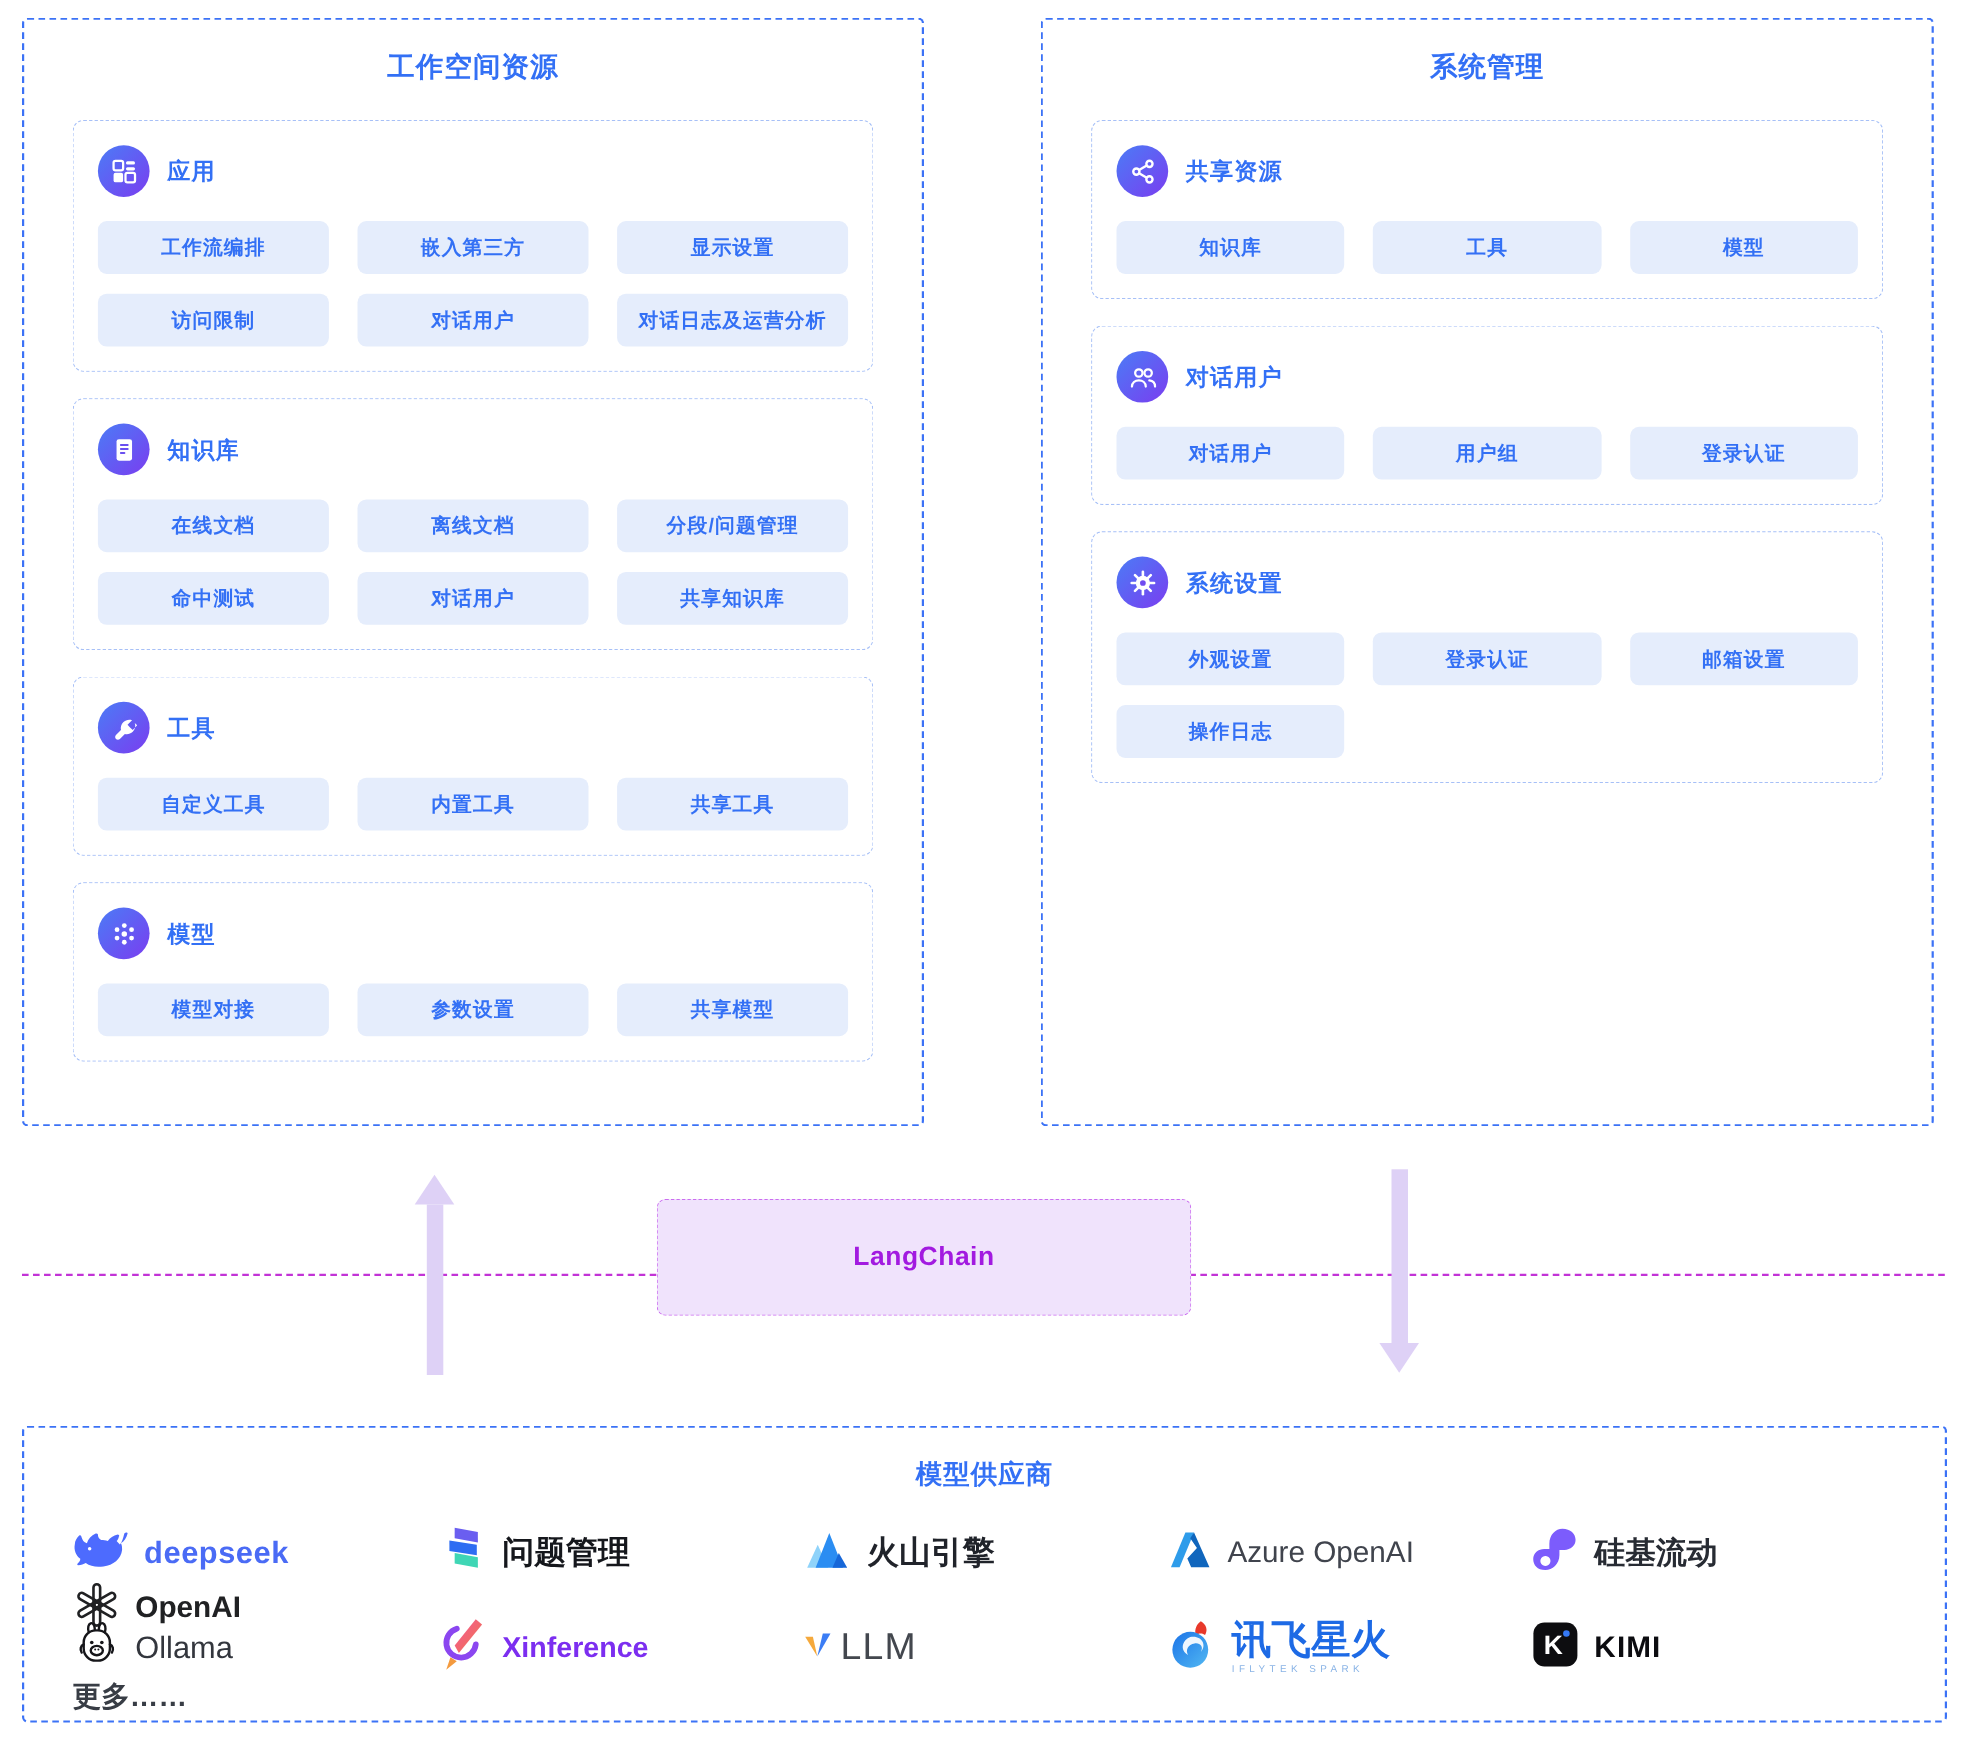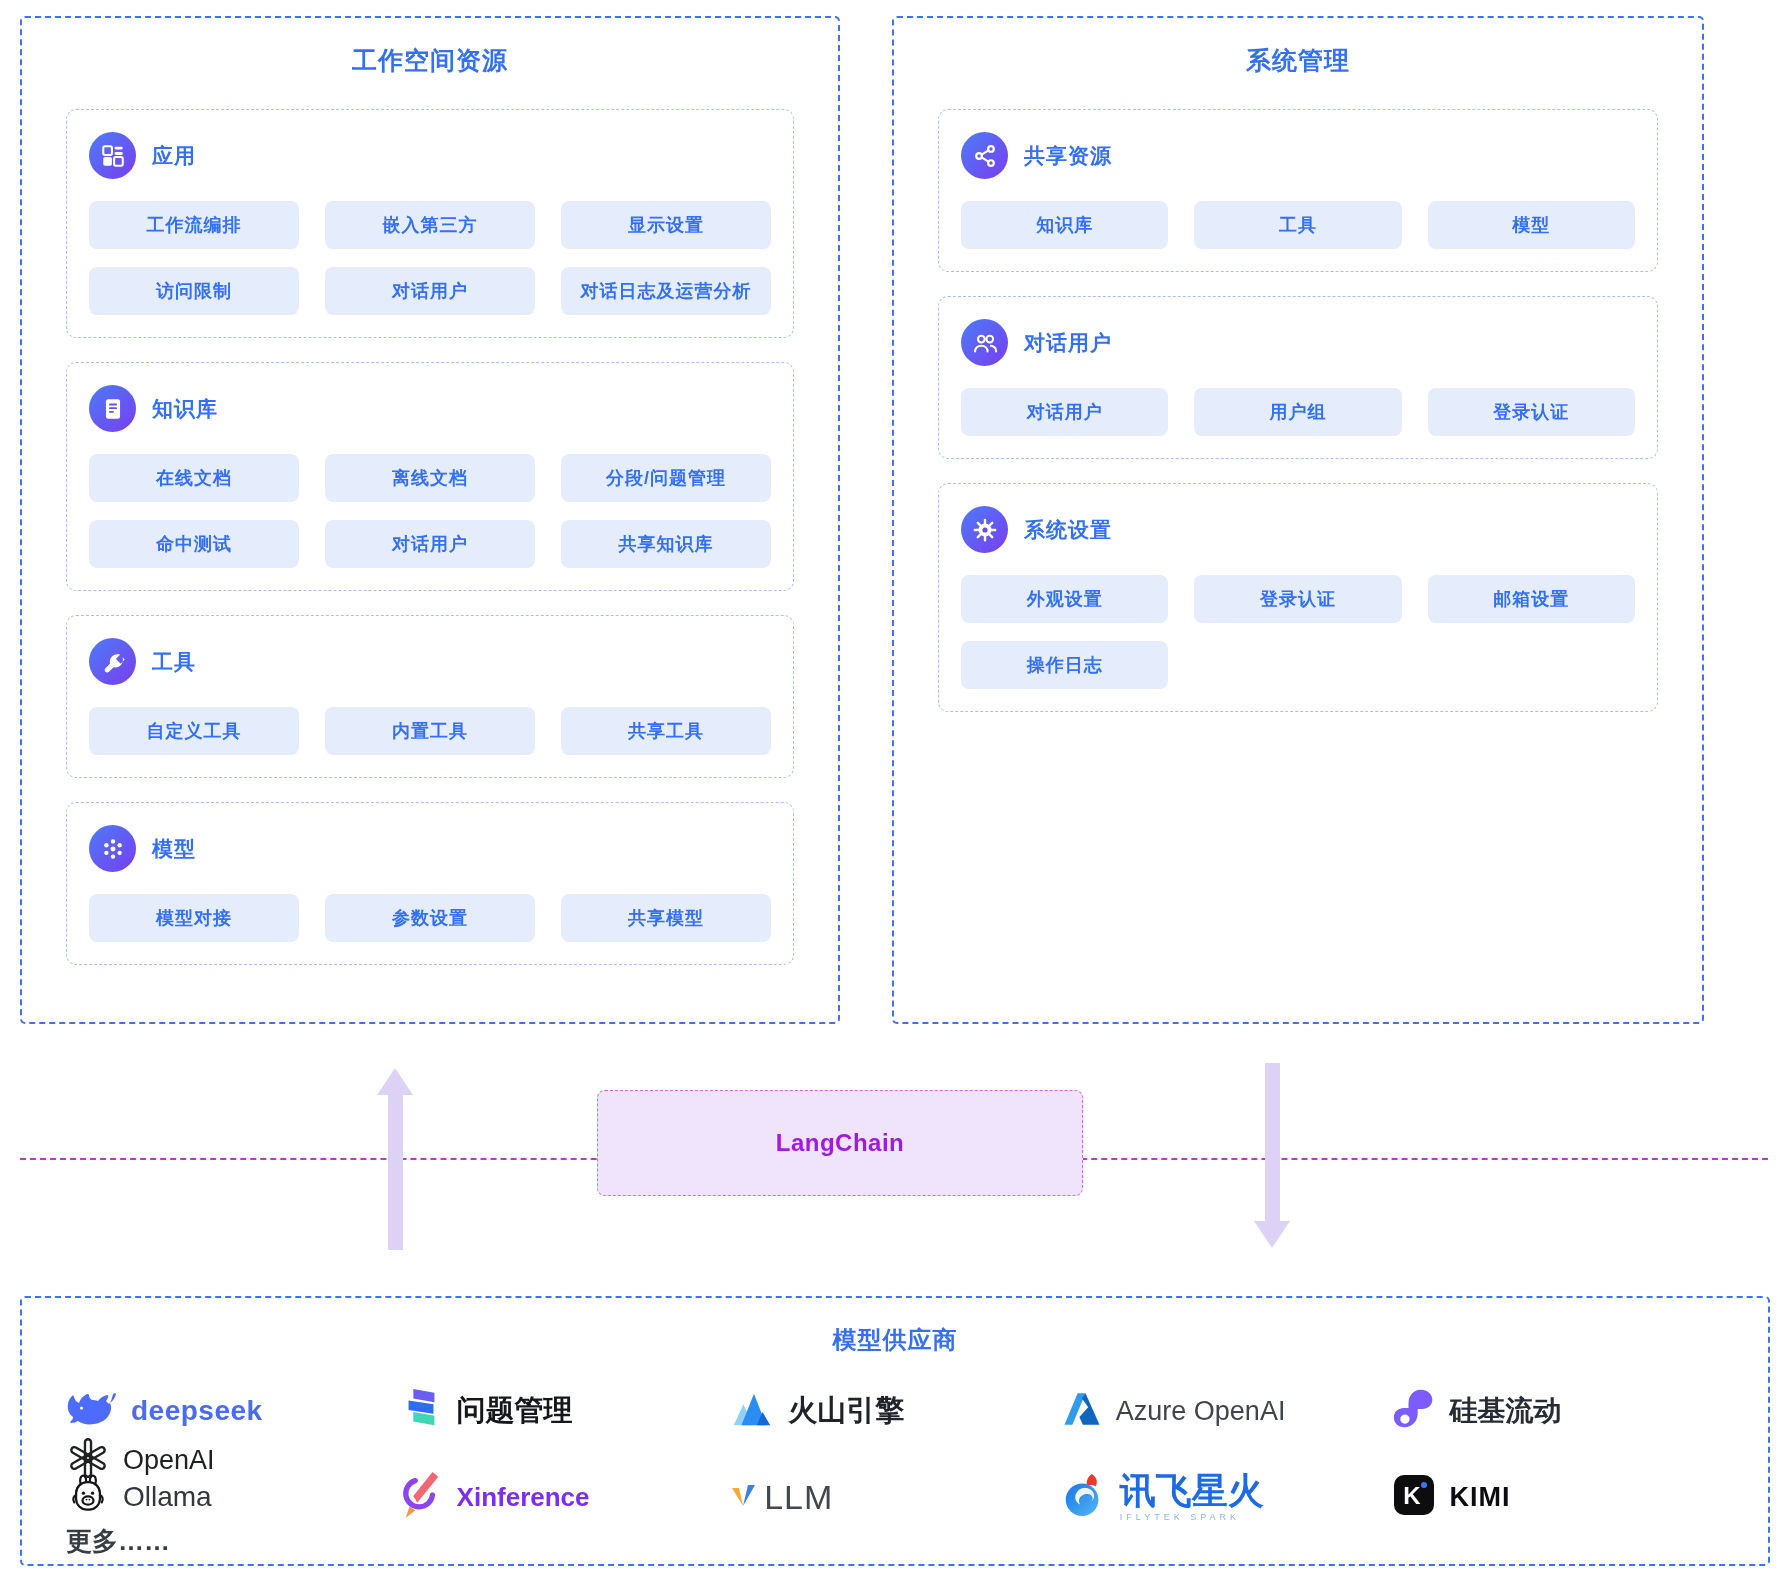--- a/index.html
+++ b/index.html
@@ -19,21 +19,21 @@
   html,body{width:1788px;height:1582px;}
   body{
     background:#ffffff;
     font-family:"Liberation Sans", sans-serif;
     overflow:hidden;
     position:relative;
   }
   .top-row{
     display:flex;
     padding:16px 18px 0 20px;
-    gap:52px;
+    gap:106px;
   }
   .panel{
     border:2px dashed var(--panel-border);
     border-radius:5px;
     height:1008px;
     padding:0 44px;
   }
   .panel.left{width:820px;}
   .panel.right{width:812px;}
   .panel-title{
@@ -158,21 +158,21 @@
   .brand{
     display:flex;align-items:center;gap:13px;
     justify-self:start;
   }
   .brand svg{flex:0 0 auto;}
   .bt-deepseek{color:#4a6bf5;font-size:28px;font-weight:bold;letter-spacing:.5px;}
   .bt-bailian{color:#15171c;font-size:29px;font-weight:bold;}
   .bt-volc{color:#20232a;font-size:29px;font-weight:bold;}
   .bt-azure{color:#40444d;font-size:27px;font-weight:400;}
   .bt-silicon{color:#272b33;font-size:28px;font-weight:bold;}
-  .bt-openai{color:#202123;font-size:27px;font-weight:400;}
+  .bt-openai{color:#202123;font-size:27px;font-weight:700;}
   .bt-ollama{color:#33363d;font-size:28px;font-weight:500;}
   .bt-xinference{color:#7c2ef0;font-size:26px;font-weight:bold;}
   .bt-vllm{color:#43474e;font-size:34px;font-weight:400;letter-spacing:1px;margin-left:-8px;}
   .bt-kimi{color:#0c0c10;font-size:27px;font-weight:bold;letter-spacing:1px;}
   .bt-more{color:#383d45;font-size:26px;font-weight:bold;}
   .spark-text{display:flex;flex-direction:column;line-height:1;}
   .spark-main{color:#1d6ae5;font-size:36px;font-weight:bold;}
   .spark-sub{color:#8ab4e6;font-size:9px;letter-spacing:4px;margin-top:4px;}
 </style>
 </head>

